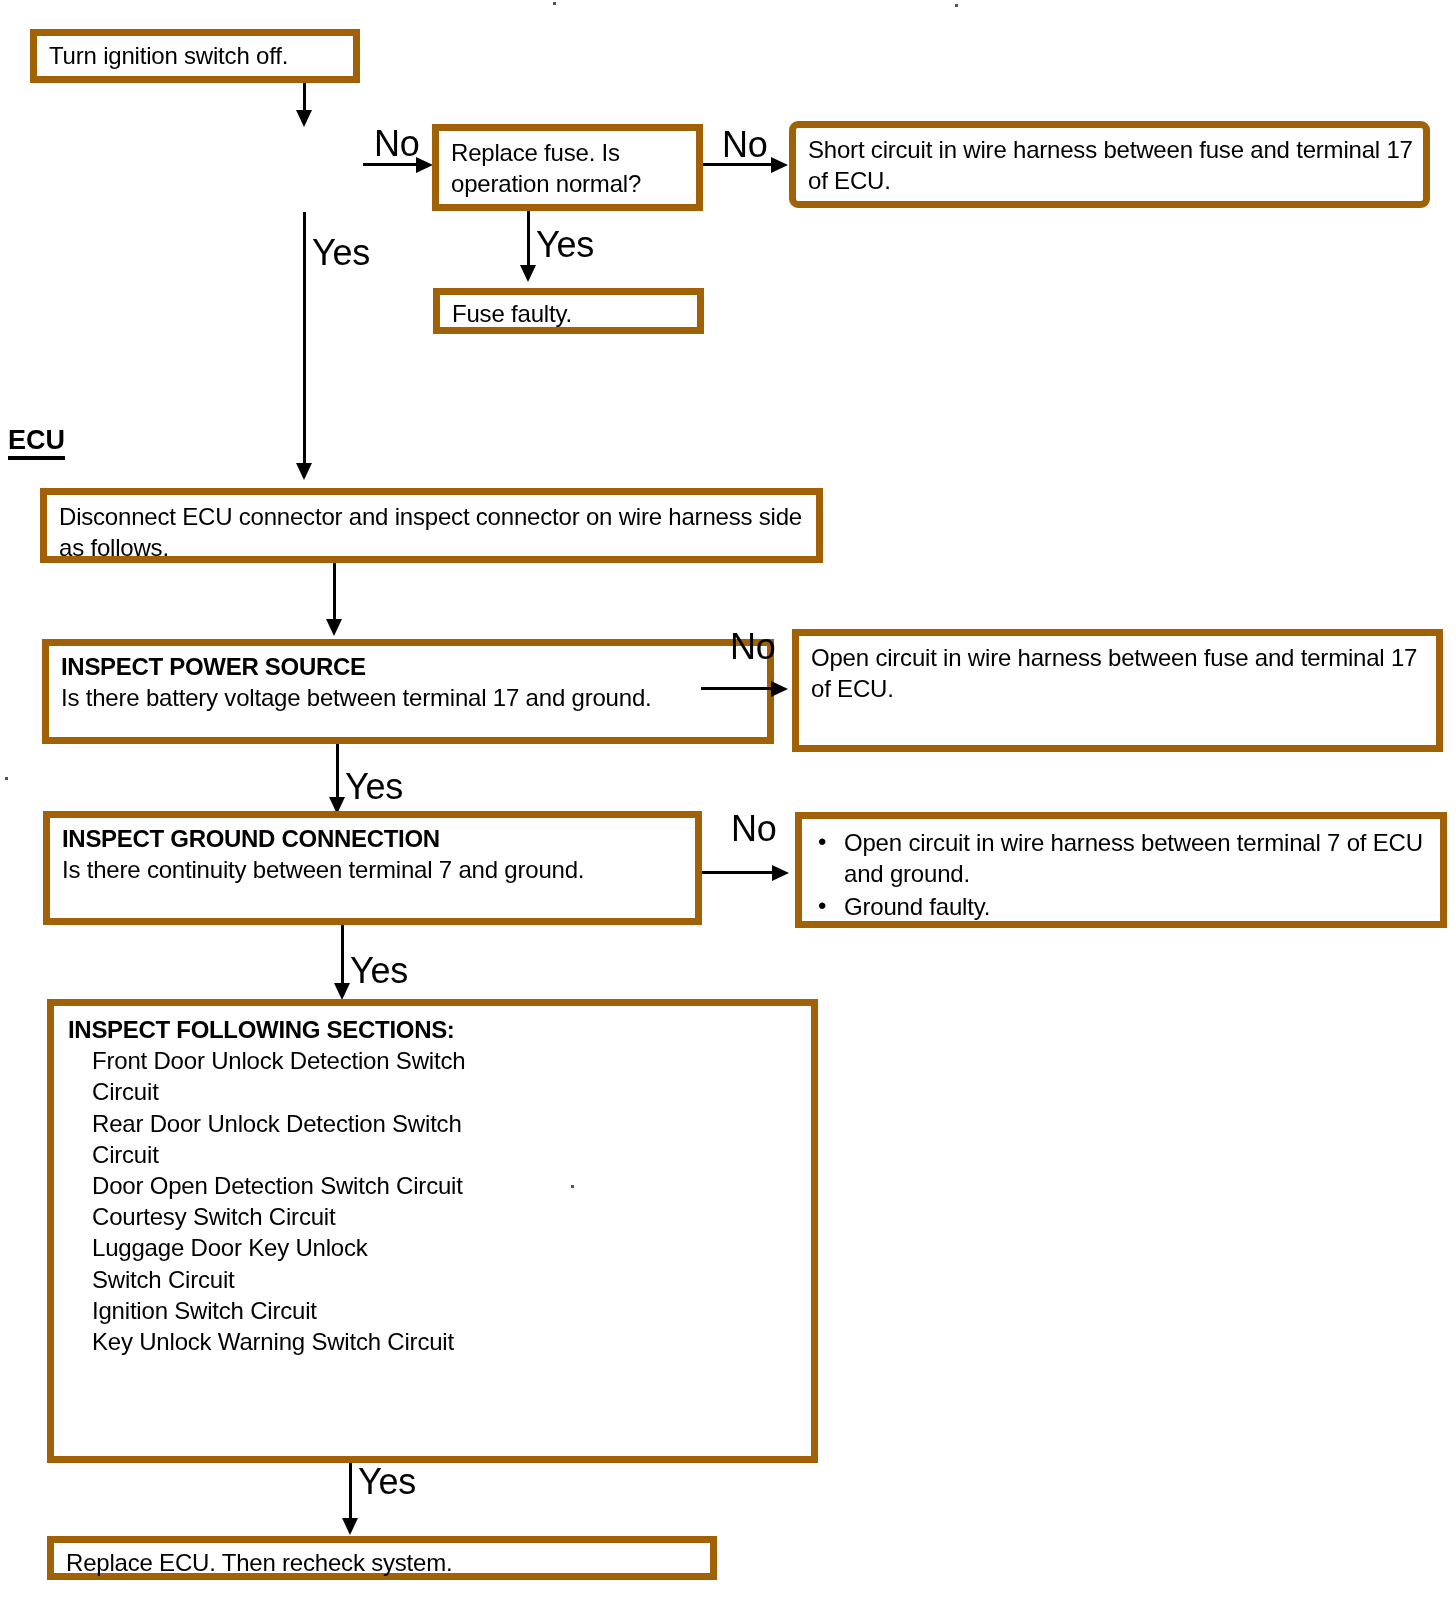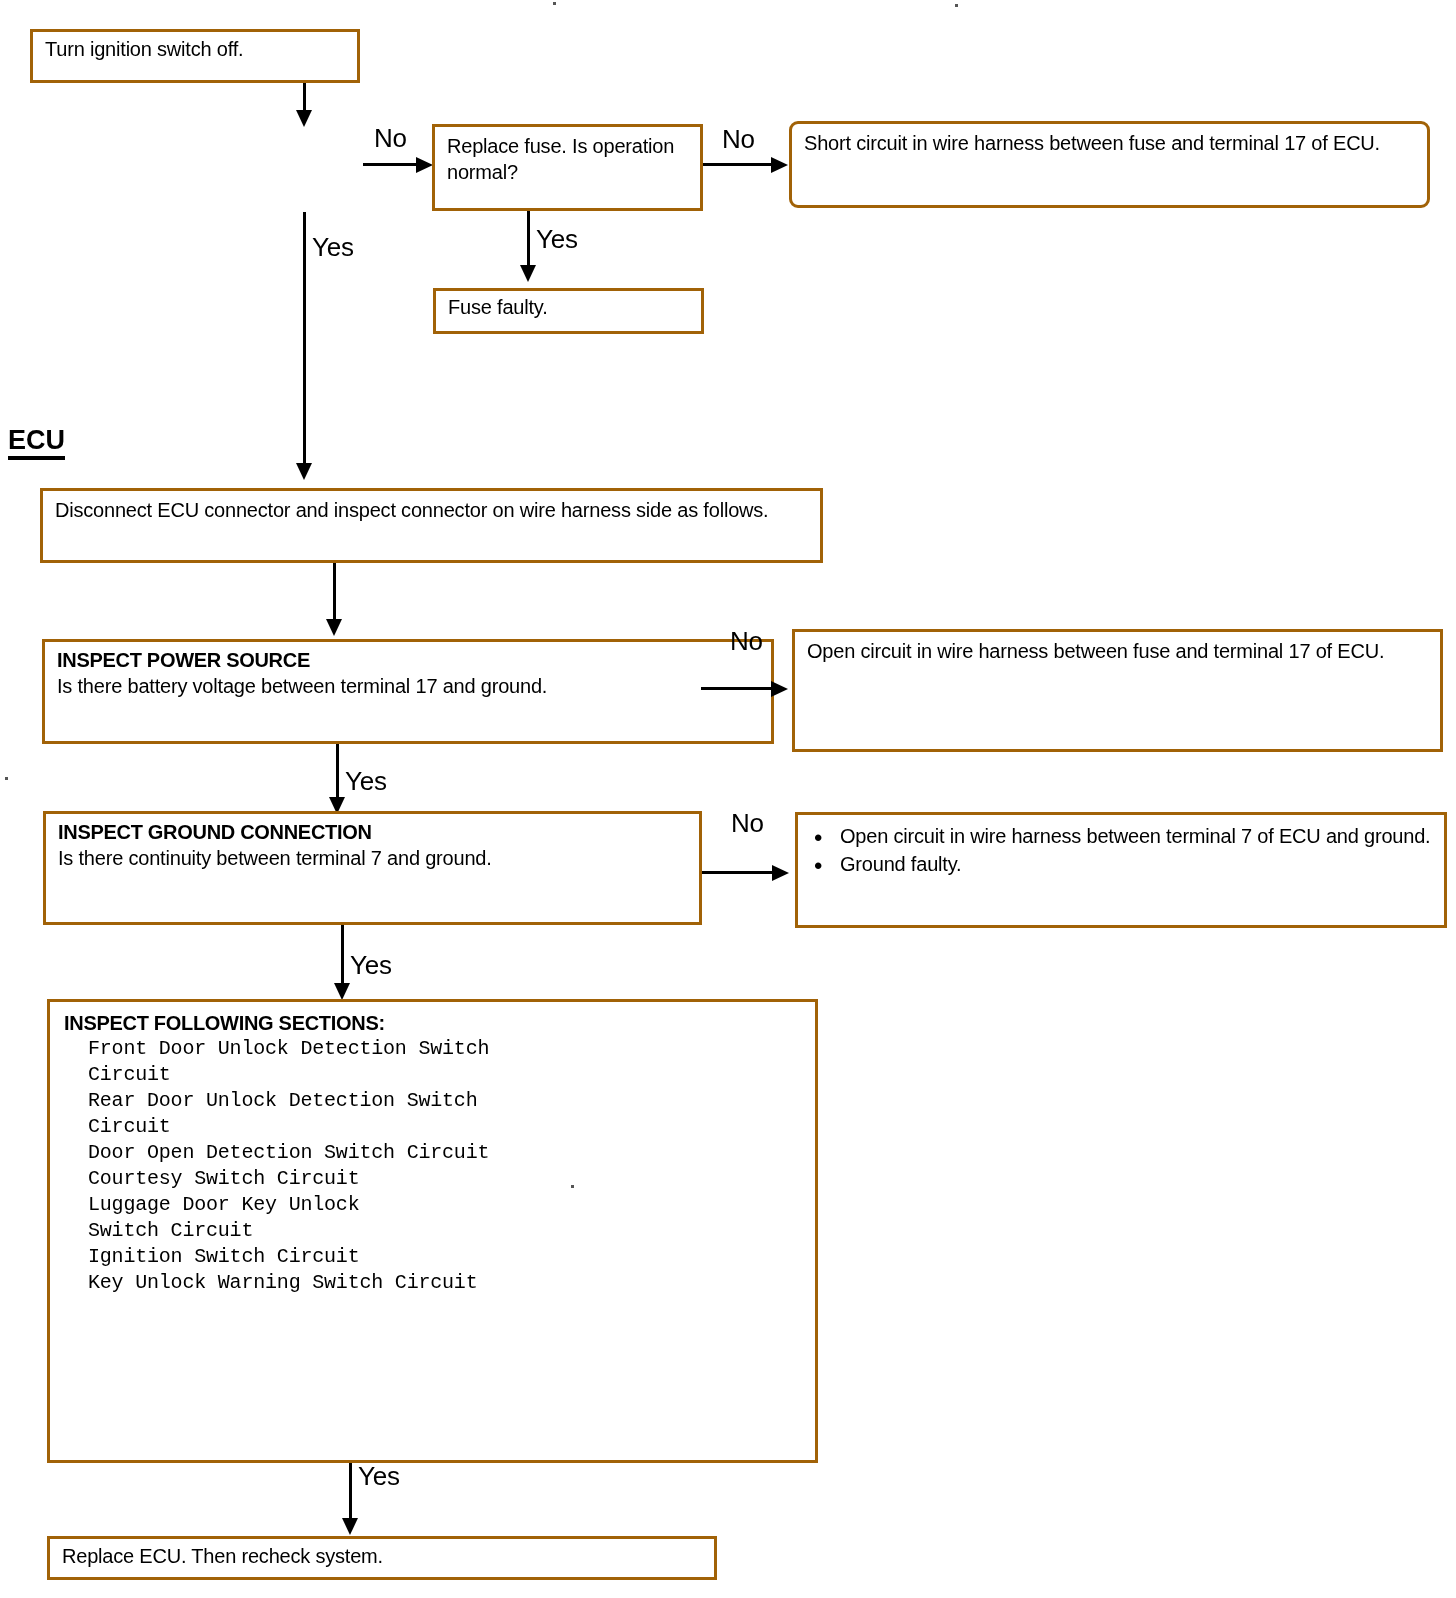--- a/index.html
+++ b/index.html
@@ -11,35 +11,35 @@
     position: relative;
     width: 1456px;
     height: 1598px;
     background: #ffffff;
     font-family: "Liberation Sans", sans-serif;
     color: #000000;
     overflow: hidden;
   }
   .box {
     position: absolute;
-    border: 3px solid #a16207;
+    border: 7px solid #a16207;
     background: #fff;
     box-sizing: border-box;
     padding: 6px 10px 6px 12px;
-    font-size: 20px;
+    font-size: 24px;
     line-height: 1.30;
     letter-spacing: -0.2px;
   }
   .box .ttl {
     font-weight: bold;
     letter-spacing: -0.3px;
   }
   .lbl {
     position: absolute;
-    font-size: 26px;
+    font-size: 36px;
     letter-spacing: -0.2px;
     white-space: nowrap;
   }
   .section-head {
     position: absolute;
     font-size: 27px;
     font-weight: bold;
     letter-spacing: 0px;
     border-bottom: 4px solid #000;
     padding-bottom: 2px;
@@ -83,21 +83,20 @@
     content: "\2022";
     position: absolute;
     left: -26px;
     top: -1px;
     font-size: 24px;
   }
   .seclist {
     margin: 0;
     padding: 0;
     list-style: none;
-    font-family: Liberation Mono, monospace;
   }
   .seclist li {
     padding-left: 24px;
     white-space: pre-line;
   }
   .dot-artifact {
     position: absolute;
     width: 3px; height: 3px;
     background: #555;
   }

